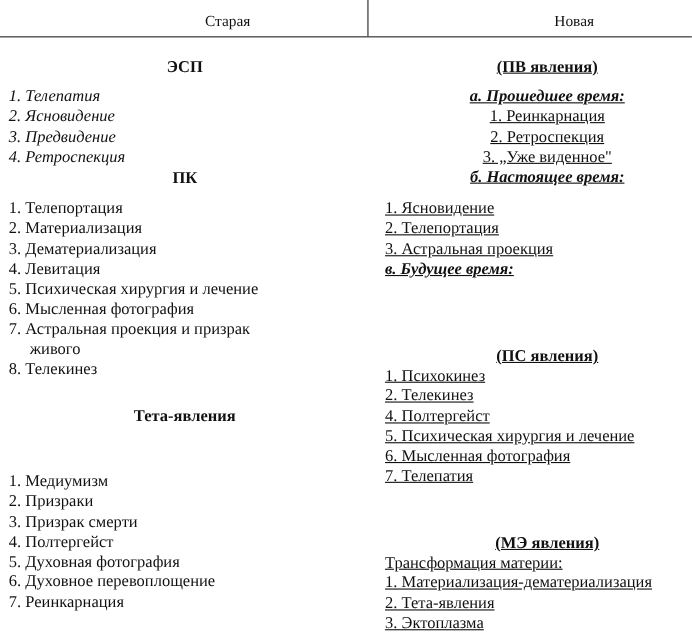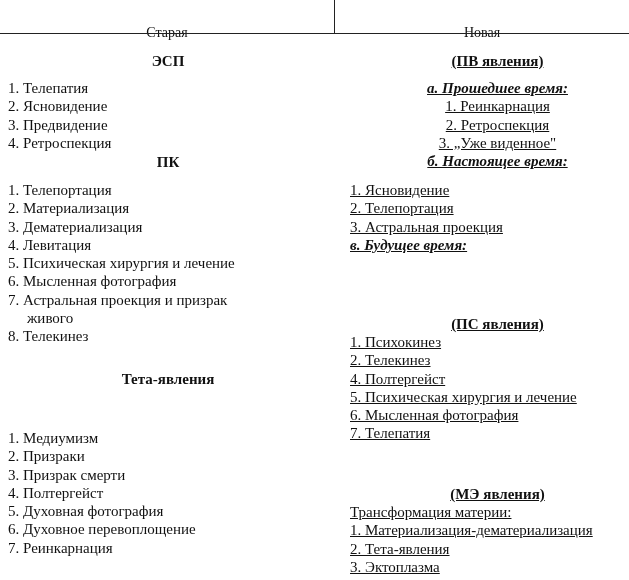--- a/index.html
+++ b/index.html
@@ -2,21 +2,21 @@
 <html><head>
   <meta charset="utf-8">
   <style>
     html, body { margin: 0; padding: 0; background: #ffffff; }
     body {
       width: 629px; height: 580px; position: relative; overflow: hidden;
       font-family: "Liberation Serif", "DejaVu Serif", serif;
       color: #111;
       font-size: 15px;
     }
-    .hdr { position: absolute; top: 16px; height: 33px; font-size: 14px; display: flex; align-items: center; justify-content: center; }
+    .hdr { position: absolute; top: 4px; height: 33px; font-size: 14px; display: flex; align-items: center; justify-content: center; padding-left: 40px; }
     .hdr.left { left: 0; width: 334px; }
     .hdr.right { left: 335px; width: 294px; }
     .vline { position: absolute; left: 334px; top: 0; width: 1px; height: 33px; background: #222; }
     .hline { position: absolute; left: 0; top: 33px; width: 629px; height: 1px; background: #222; }
 
     .col { position: absolute; }
     .col.left { left: 8px; width: 320px; }
     .col.right { left: 350px; width: 295px; text-decoration: underline; }
 
     .sec-title { font-weight: bold; text-align: center; height: 18px; line-height: 18px; }
@@ -28,21 +28,21 @@
 <body>
 
 <div class="hdr left">Старая</div>
 <div class="hdr right">Новая</div>
 <div class="vline"></div>
 <div class="hline"></div>
 
 <div class="col left" style="top:52px;">
   <div class="sec-title">ЭСП</div>
 </div>
-<div class="col left" style="top:79px;">
+<div class="col left" style="top:79px;font-style:italic;">
   <div class="item">1. Телепатия</div>
   <div class="item">2. Ясновидение</div>
   <div class="item">3. Предвидение</div>
   <div class="item">4. Ретроспекция</div>
 </div>
 <div class="col left" style="top:153px;">
   <div class="sec-title">ПК</div>
 </div>
 <div class="col left" style="top:181px;">
   <div class="item">1. Телепортация</div>

